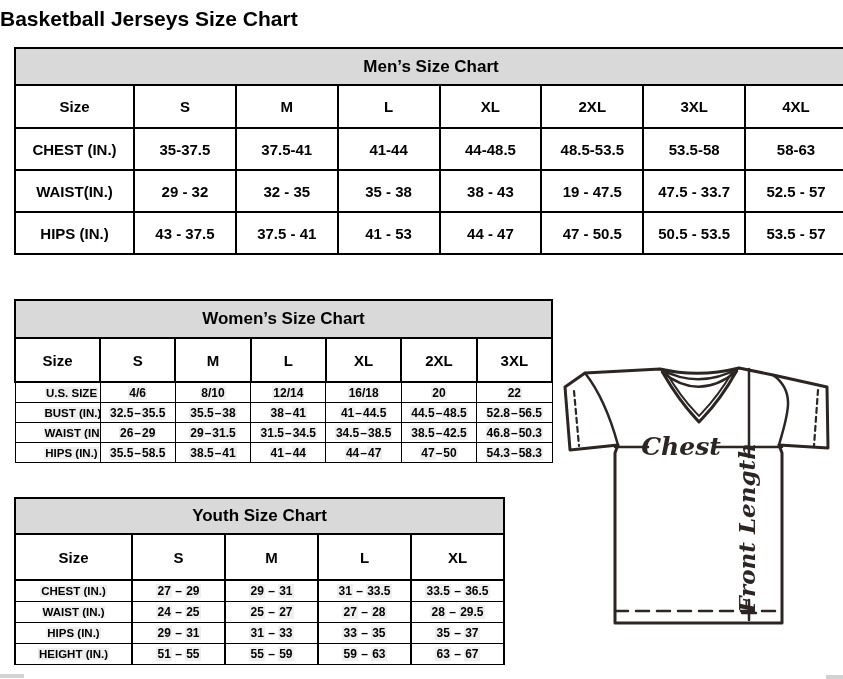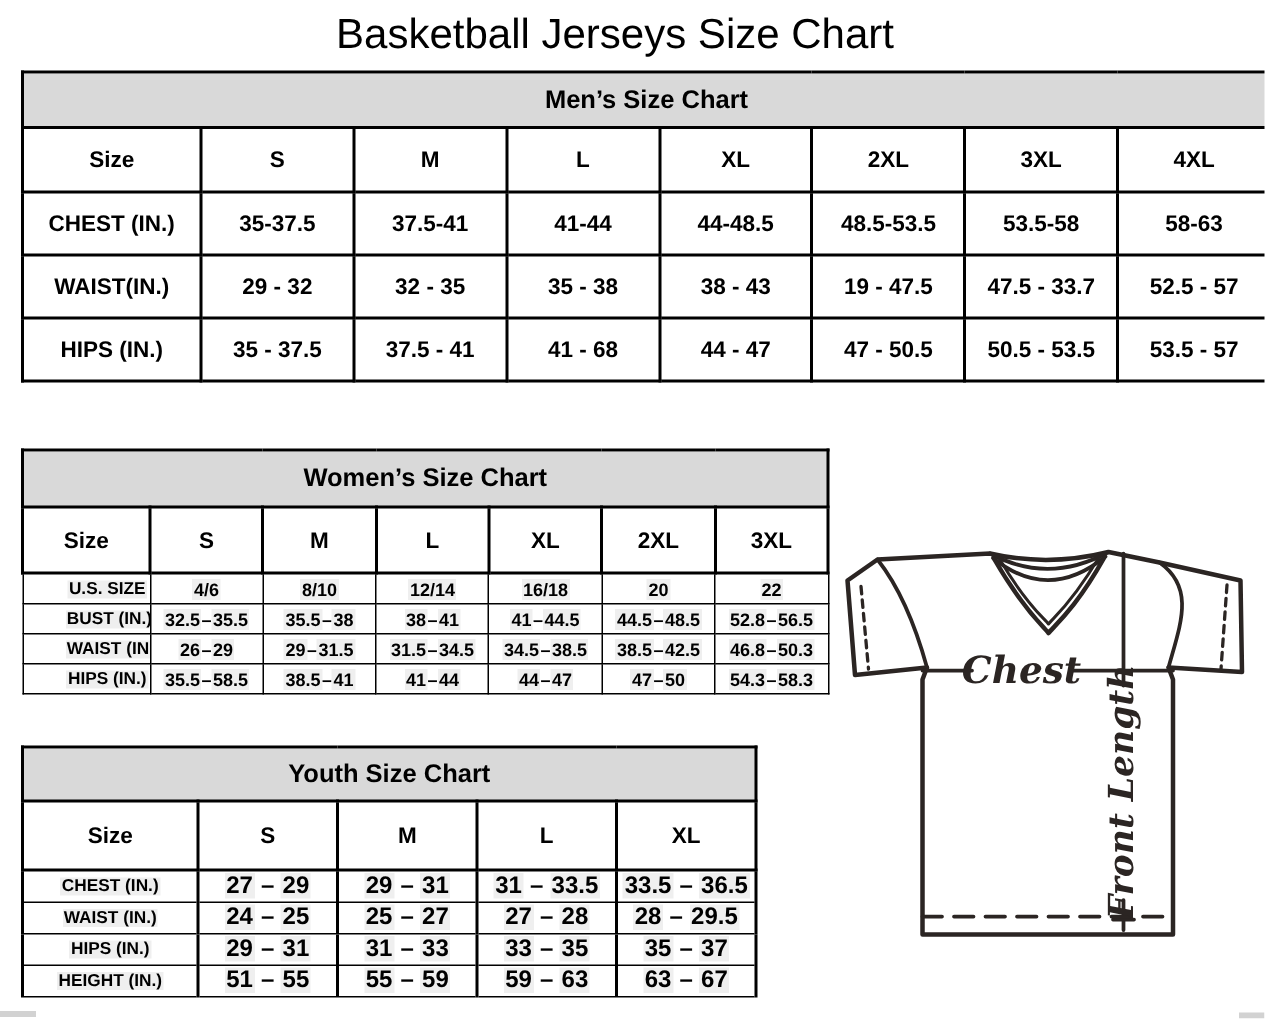--- a/index.html
+++ b/index.html
@@ -3,21 +3,21 @@
 <meta charset="utf-8">
 <style>
   html,body{margin:0;padding:0;}
   body{
     width:843px;height:679px;position:relative;overflow:hidden;
     background:#ffffff;color:#111;
     font-family:"Liberation Sans", sans-serif;
   }
   .page-title{
     position:absolute;top:7px;left:0;width:820px;margin:0;
-    text-align:center;font-size:28px;font-weight:normal;color:#000;
+    font-size:21px;font-weight:bold;color:#000;
   }
   table{
     border-collapse:collapse;table-layout:fixed;position:absolute;background:#fff;
   }
   td,th{
     border:2px solid #000;text-align:center;vertical-align:middle;
     padding:0;color:#000;overflow:hidden;white-space:nowrap;
   }
   .band-cell{
     background:#d9d9d9;font-weight:bold;font-size:17px;height:35px;
@@ -32,21 +32,21 @@
   #women-table col.lblcol{width:85px;}
   #women-table .band-cell{height:36px;}
   #women-table th{height:42px;font-size:15px;}
   #women-table tbody td{height:19px;font-size:12px;font-weight:bold;border-width:1px;}
   #women-table tbody td.lbl{font-size:11.5px;padding-left:28px;}
   
   #youth-table{left:14px;top:497px;width:491px;}
   #youth-table col.lblcol{width:117px;}
   #youth-table .band-cell{height:34px;}
   #youth-table th{height:44px;font-size:15px;}
-  #youth-table tbody td{height:20px;font-size:16px;font-weight:bold;border-width:1px 2px;}
+  #youth-table tbody td{height:20px;font-size:12px;font-weight:bold;border-width:1px 2px;}
   #youth-table tbody td.lbl{font-size:11.5px;}
   .hl{background:#efefef;padding:0 1px;}
   
   .jersey{position:absolute;left:556px;top:358px;width:280px;height:272px;}
   .jersey svg{display:block;}
   .jersey text{
     font-family:"DejaVu Serif", serif;font-style:italic;font-weight:bold;fill:#2b2523;
   }
   
   .artifact{position:absolute;background:#d2d2d2;}
@@ -102,23 +102,23 @@
           <td>29 - 32</td>
           <td>32 - 35</td>
           <td>35 - 38</td>
           <td>38 - 43</td>
           <td>19 - 47.5</td>
           <td>47.5 - 33.7</td>
           <td>52.5 - 57</td>
         </tr>
         <tr>
           <td class="lbl">HIPS (IN.)</td>
-          <td>35 - 37.5</td>
+          <td>43 - 37.5</td>
           <td>37.5 - 41</td>
-          <td>41 - 68</td>
+          <td>41 - 53</td>
           <td>44 - 47</td>
           <td>47 - 50.5</td>
           <td>50.5 - 53.5</td>
           <td>53.5 - 57</td>
         </tr>
       </tbody>
   </table>
 
   <table id="women-table">
     <colgroup>

